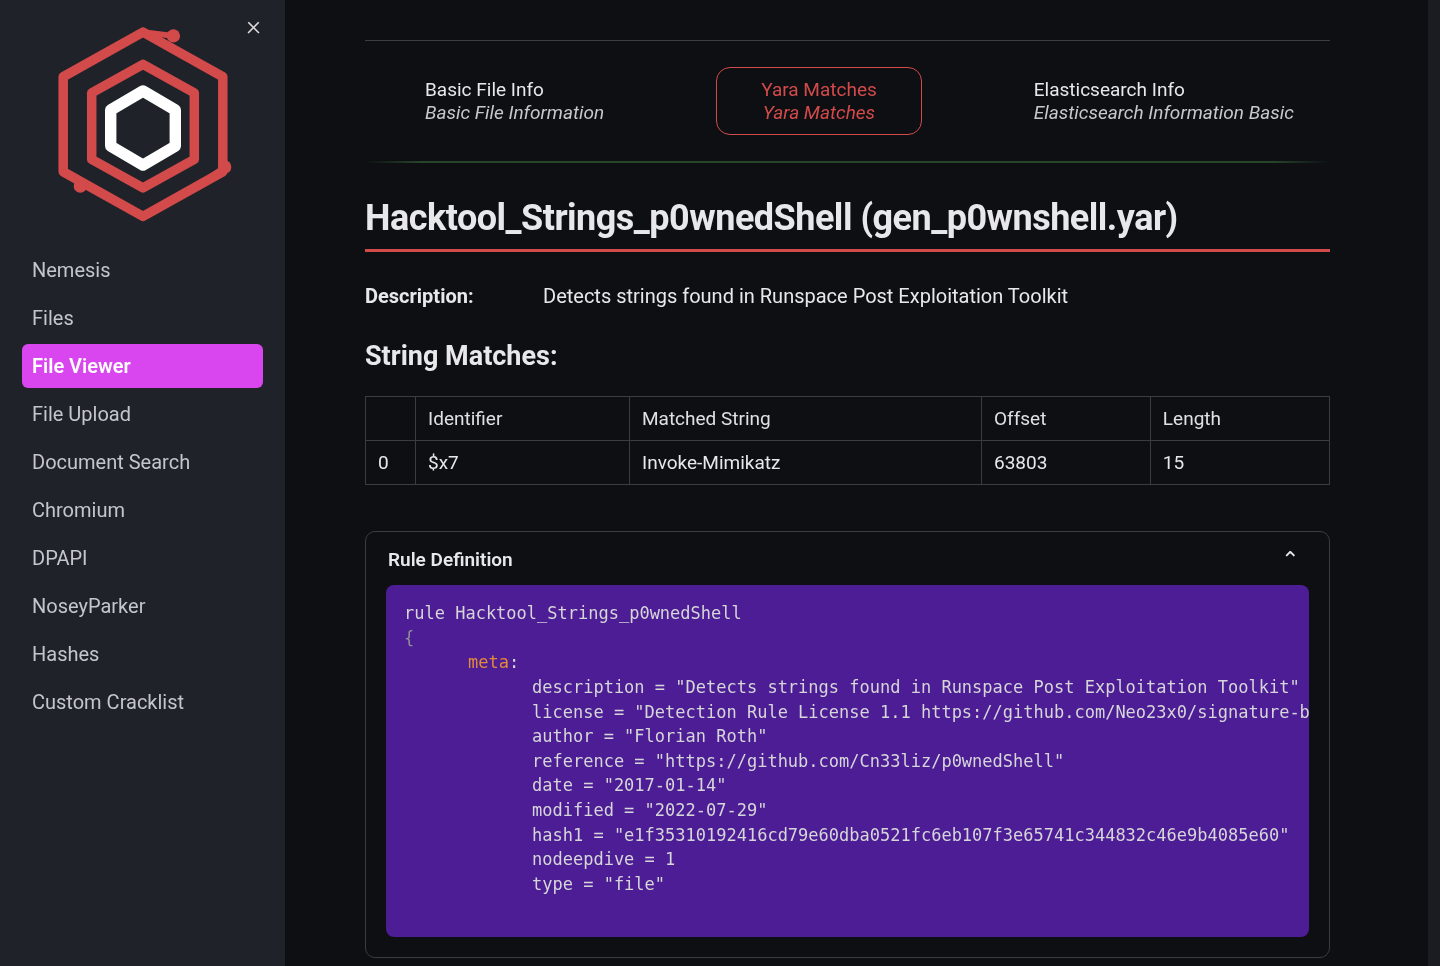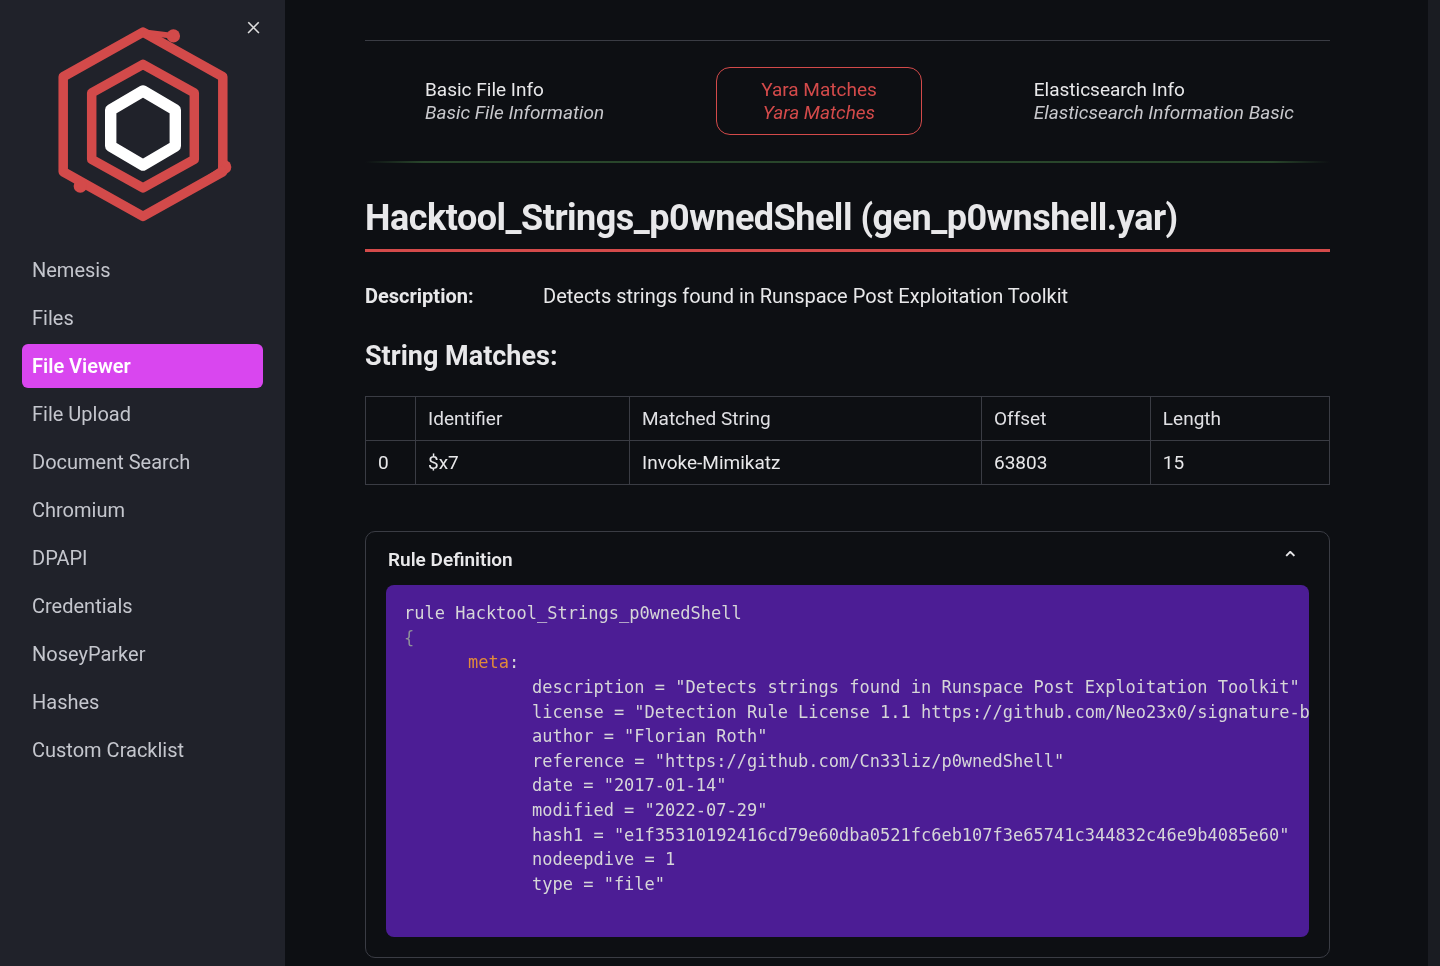--- a/index.html
+++ b/index.html
@@ -213,21 +213,20 @@
     </svg>
   </div>
   <div class="nav">
     <div class="nav-item">Nemesis</div>
     <div class="nav-item">Files</div>
     <div class="nav-item active">File Viewer</div>
     <div class="nav-item">File Upload</div>
     <div class="nav-item">Document Search</div>
     <div class="nav-item">Chromium</div>
     <div class="nav-item">DPAPI</div>
-    <div class="nav-item">Credentials</div>
     <div class="nav-item">NoseyParker</div>
     <div class="nav-item">Hashes</div>
     <div class="nav-item">Custom Cracklist</div>
   </div>
 </div>
 
 <div class="main">
   <div class="divider-top"></div>
 
   <div class="tabs">

